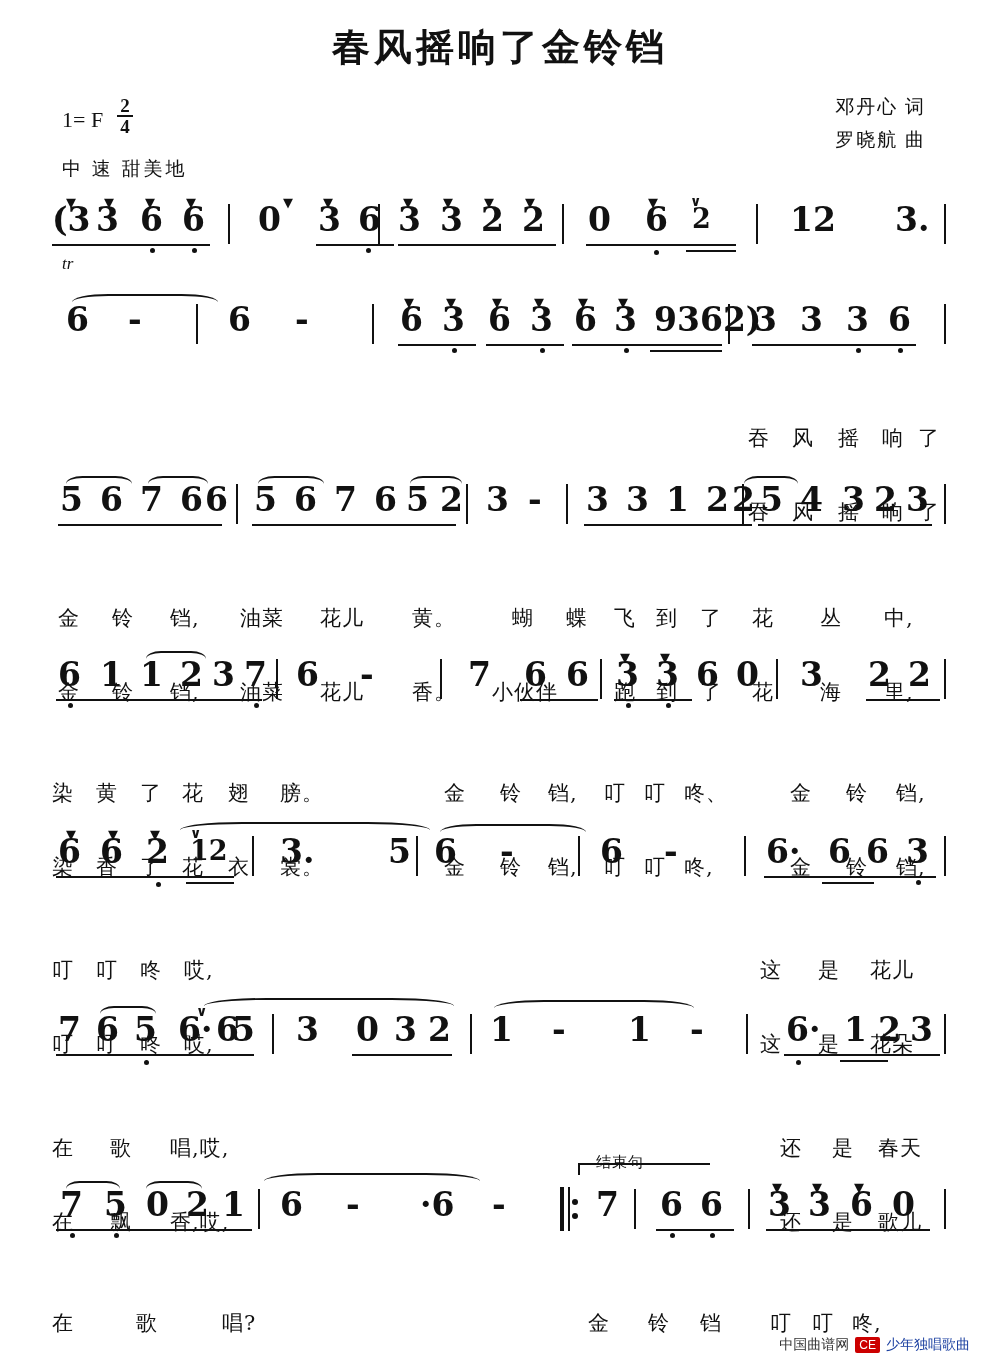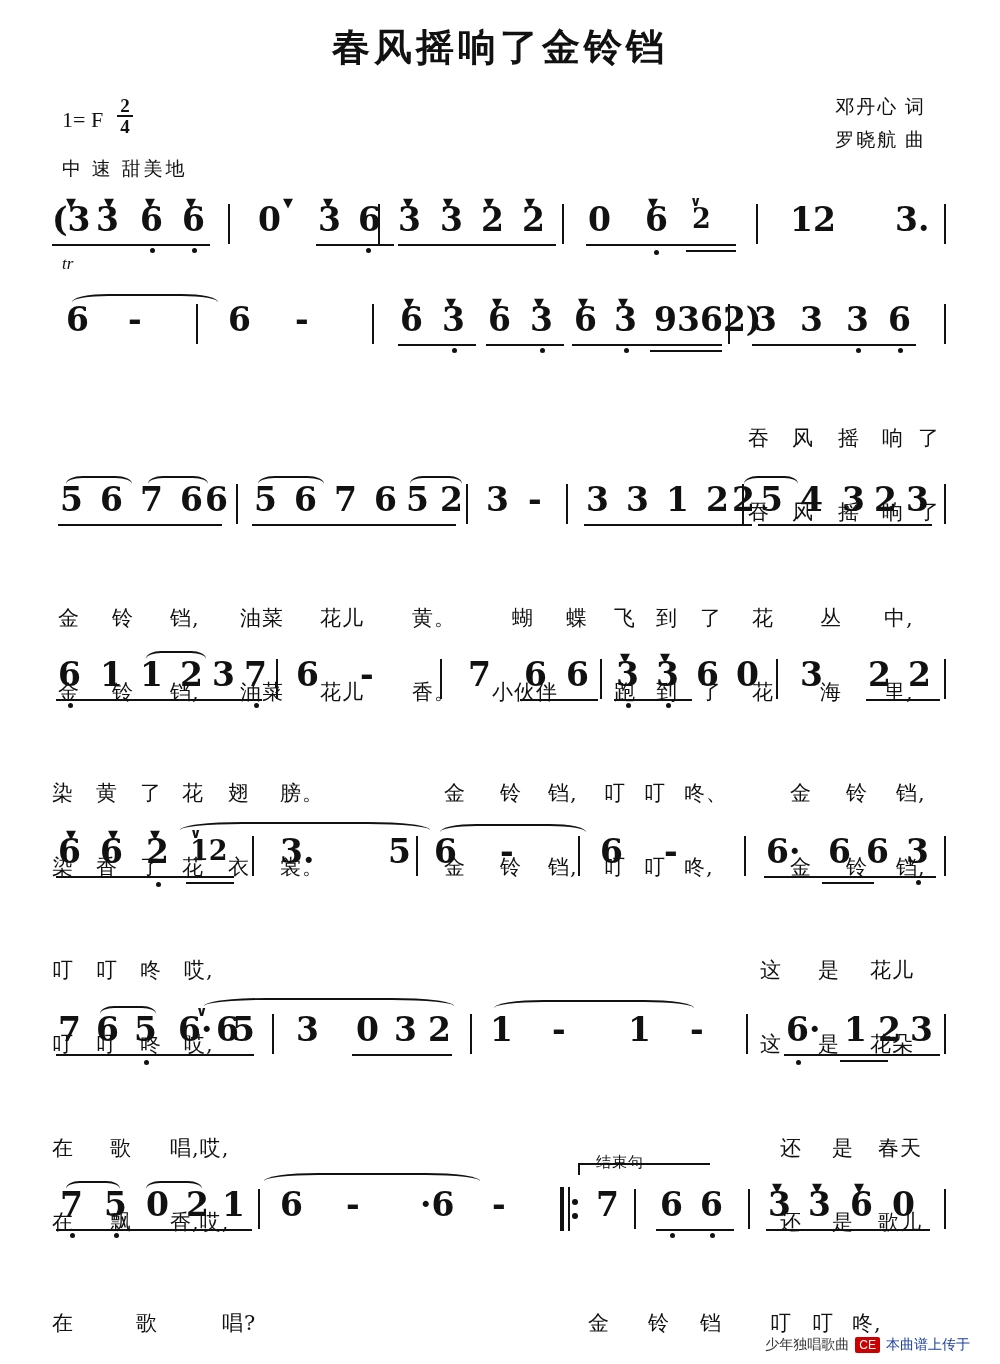--- a/index.html
+++ b/index.html
@@ -548,18 +548,18 @@
       <span class="ly" style="left:648px">铃</span>
       <span class="ly" style="left:700px">铛</span>
       <span class="ly" style="left:770px">叮</span>
       <span class="ly" style="left:812px">叮</span>
       <span class="ly" style="left:852px">咚,</span>
     </div>
 
   </div>
 
   <div class="footer">
-    <span>少年独唱歌曲</span>
+    <span>中国曲谱网</span>
     <span class="logo">CE</span>
-    <span class="site">本曲谱上传于</span>
+    <span class="site">少年独唱歌曲</span>
   </div>
 
 </div>
 
 </body></html>

